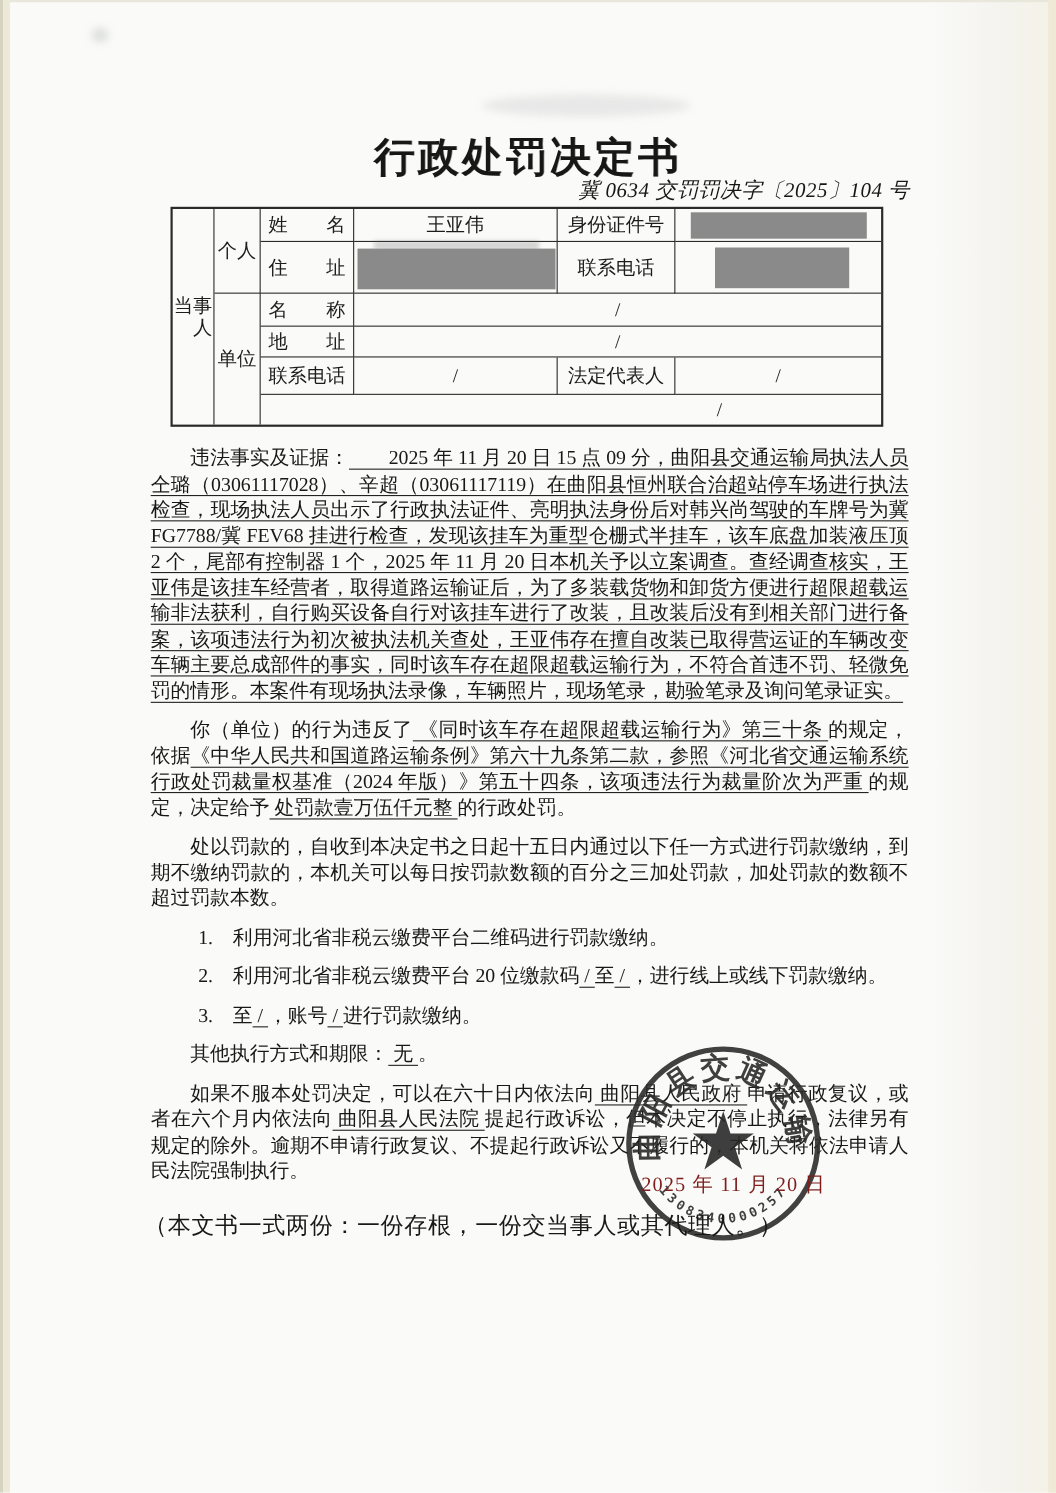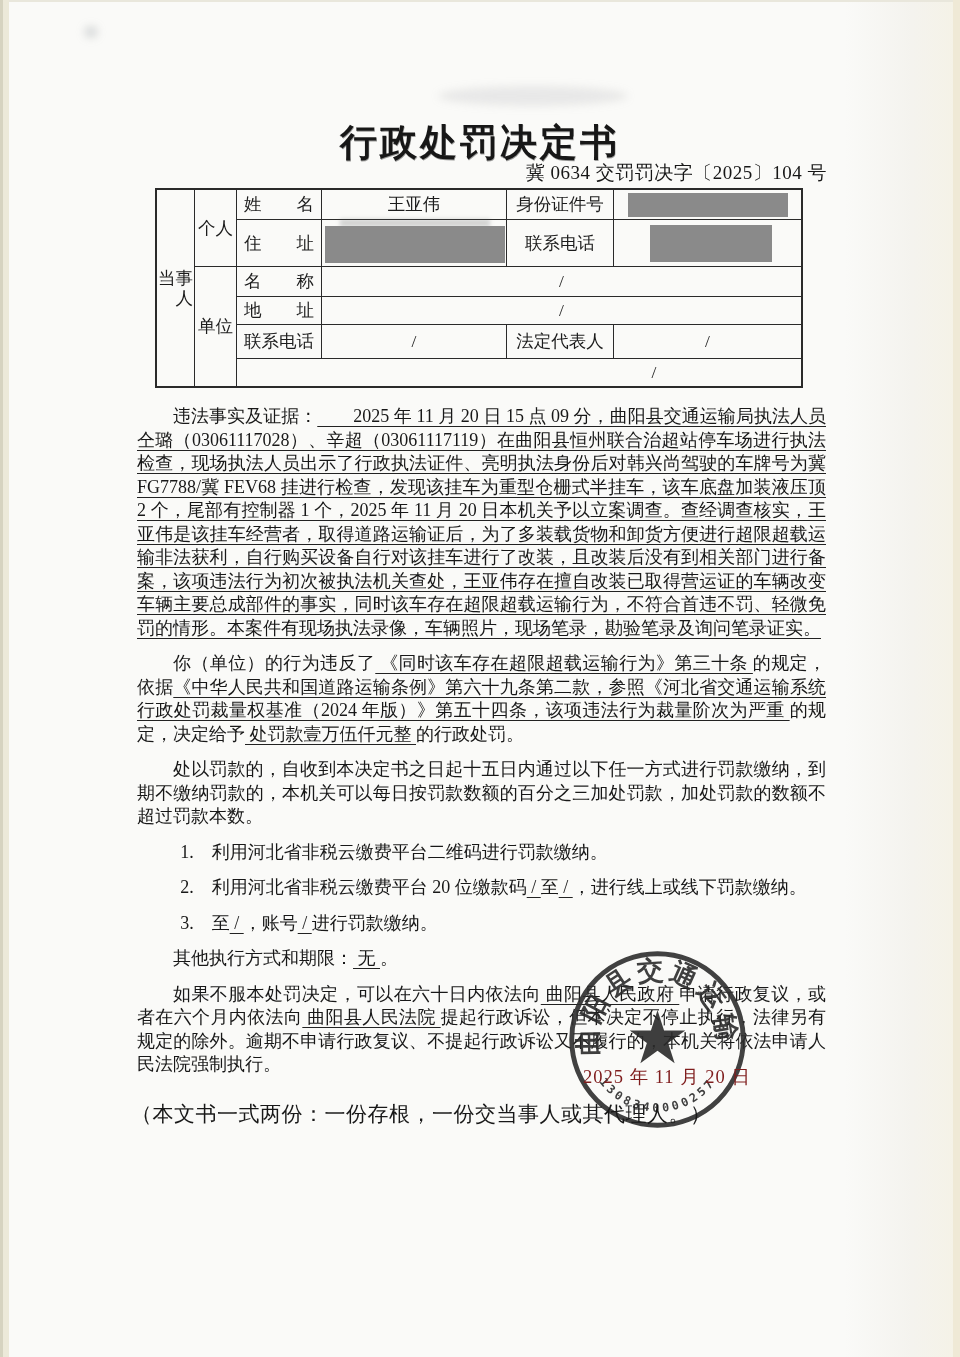--- a/index.html
+++ b/index.html
@@ -16,21 +16,21 @@
   .smudge{position:absolute;filter:blur(4px);background:rgba(140,146,152,.16);border-radius:50%;}
   .smudge-a{left:438px;top:86px;width:190px;height:20px;}
   .smudge-b{left:84px;top:26px;width:14px;height:12px;background:rgba(120,126,132,.25);}
 
   .doc-title{
     position:absolute;left:0;top:118px;width:100%;text-align:center;
     font-size:37px;font-weight:700;letter-spacing:3px;color:#171717;
     text-shadow:0.6px 0.6px 0 rgba(40,40,40,.45);
   }
   .doc-number{
-    position:absolute;top:160px;right:133px;font-size:19px;letter-spacing:.5px;color:#161616;
+    position:absolute;top:160px;right:133px;font-size:19px;letter-spacing:.5px;color:#161616;font-style:italic;
   }
 
   
   .party-table{
     position:absolute;left:155px;top:188px;
     display:grid;
     grid-template-columns:38px 42px 85px 185px 107px 187px;
     grid-template-rows:30px 47px 30px 28px 34px 27px;
     border:2px solid #2a2a2a;
     font-size:17.5px;

